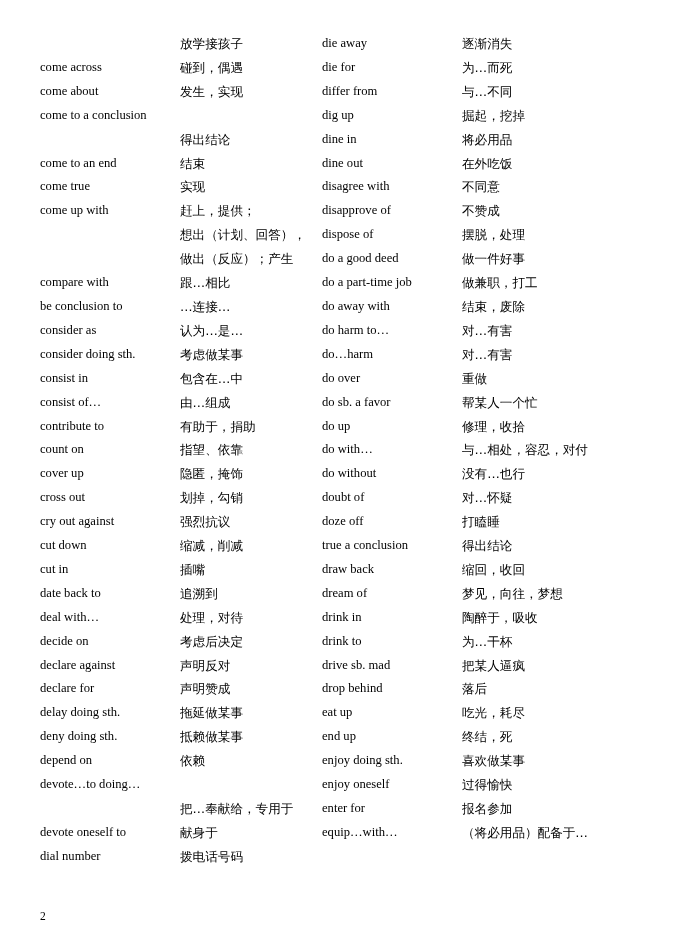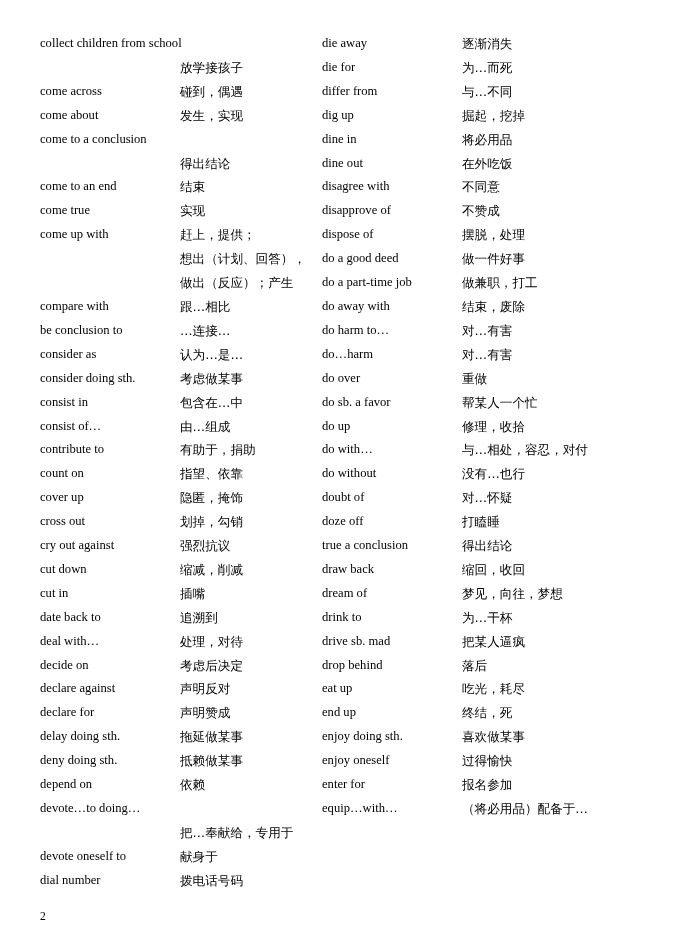--- a/index.html
+++ b/index.html
@@ -70,24 +70,20 @@
 </head>
 <body>
 
 <div class="page">
   <div class="columns">
 
     <div class="col left">
       <table class="entries">
         <tbody>
           <tr>
-            <td class="term">collect children from school</td>
-            <td class="gloss"></td>
-          </tr>
-          <tr>
             <td class="term"></td>
             <td class="gloss">放学接孩子</td>
           </tr>
           <tr>
             <td class="term">come across</td>
             <td class="gloss">碰到，偶遇</td>
           </tr>
           <tr>
             <td class="term">come about</td>
             <td class="gloss">发生，实现</td>
@@ -317,20 +313,24 @@
           </tr>
           <tr>
             <td class="term">draw back</td>
             <td class="gloss">缩回，收回</td>
           </tr>
           <tr>
             <td class="term">dream of</td>
             <td class="gloss">梦见，向往，梦想</td>
           </tr>
           <tr>
+            <td class="term">drink in</td>
+            <td class="gloss">陶醉于，吸收</td>
+          </tr>
+          <tr>
             <td class="term">drink to</td>
             <td class="gloss">为…干杯</td>
           </tr>
           <tr>
             <td class="term">drive sb. mad</td>
             <td class="gloss">把某人逼疯</td>
           </tr>
           <tr>
             <td class="term">drop behind</td>
             <td class="gloss">落后</td>

